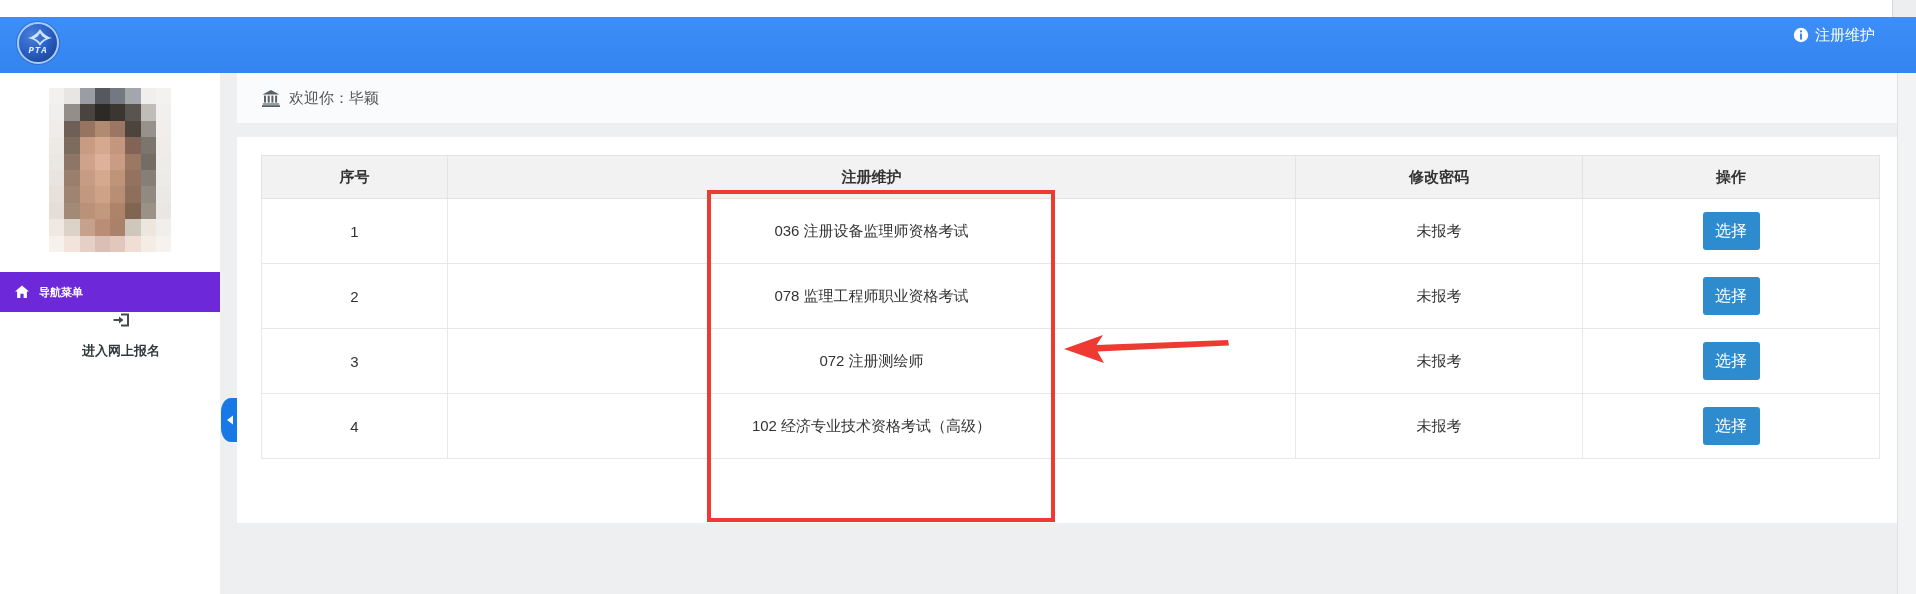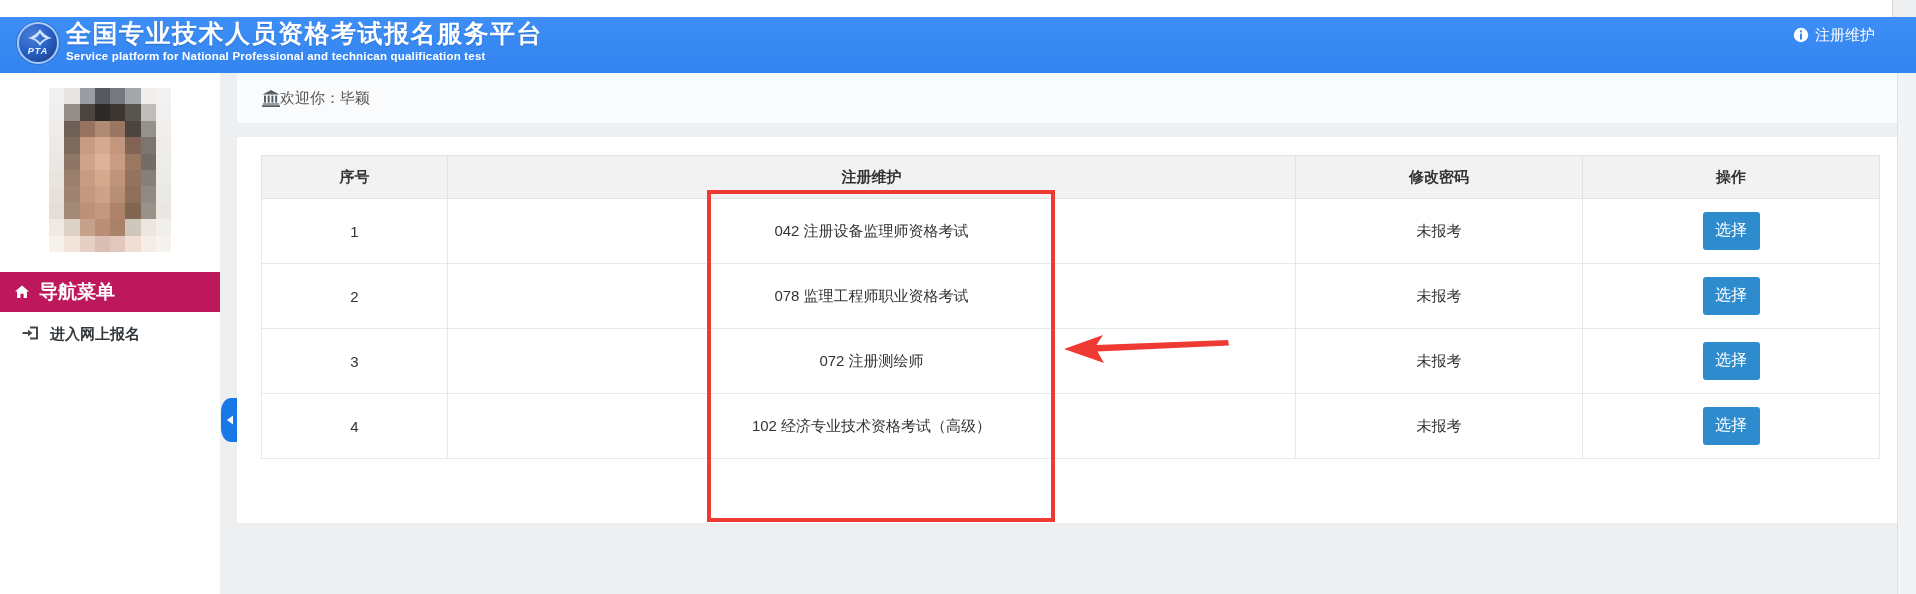--- a/index.html
+++ b/index.html
@@ -8,63 +8,63 @@
   .screen { position:relative; width:1916px; height:594px; overflow:hidden; background:#fff; }
 
   
   .top-strip { position:absolute; left:0; top:0; width:1916px; height:17px; background:#fff; }
   .top-strip-corner { position:absolute; right:0; top:0; width:24px; height:17px; background:#eceef0; border-left:1px solid #d5d7d9; }
 
   
   .app-header { position:absolute; left:0; top:17px; width:1916px; height:56px; background:linear-gradient(#3d8ef6,#3384ef); color:#fff; }
   .logo { position:absolute; left:17px; top:5px; width:42px; height:42px; border-radius:50%;
           background:radial-gradient(circle at 35% 30%, #4a7fd6 0%, #2a62c8 45%, #17377e 100%);
-          border:2px solid #a8cbf8; box-shadow:0 0 0 1px #2f6fd0; }
+          border:2px solid #a8cbf8; box-shadow:0 0 0 1px #2f6fd0;font-family:Liberation Mono, monospace; }
   .logo svg { position:absolute; left:8px; top:4px; }
   .logo-text { position:absolute; left:0; right:0; bottom:6px; text-align:center; font-size:9px; font-weight:bold; font-style:italic; letter-spacing:1px; color:#eaf2ff; }
   .h-titles { position:absolute; left:66px; top:3px; }
   .h-title { font-size:25px; font-weight:bold; letter-spacing:1.5px; line-height:27px; text-shadow:0 1px 1px rgba(0,40,120,.25); }
   .h-subtitle { font-size:11.5px; font-weight:bold; margin-top:3px; letter-spacing:.2px; }
   .header-links { position:absolute; right:41px; top:8px; display:flex; gap:30px; align-items:flex-end;flex-direction:column; }
   .header-link { display:flex; align-items:center; gap:6px; font-size:15px; color:#fff; cursor:pointer; line-height:20px; }
   .header-link svg { display:block; }
 
   
   .sidebar { position:absolute; left:0; top:73px; width:220px; bottom:0; background:#fff; }
   .avatar { position:absolute; left:49px; top:15px; width:122px; height:164px; display:grid;
             grid-template-columns:repeat(8,1fr); grid-template-rows:repeat(10,1fr); }
-  .nav-header { position:absolute; left:0; top:199px; width:220px; height:40px; background:#be185d; color:#fff;
-                display:flex; align-items:center; gap:9px; padding-left:14px; font-size:19px; font-weight:bold; }
+  .nav-header { position:absolute; left:0; top:199px; width:220px; height:40px; background:#6d28d9; color:#fff;
+                display:flex; align-items:center; gap:9px; padding-left:14px; font-size:11px; font-weight:bold; }
   .menu { position:absolute; left:0; top:239px; width:220px; }
   .menu-item { height:44px; display:flex; align-items:center; gap:11px; padding-left:22px;
-               font-size:15px; font-weight:600; color:#33383d; cursor:pointer; }
+               font-size:13px; font-weight:600; color:#33383d; cursor:pointer;flex-direction:column; }
   .menu-item svg { color:#454a50; }
 
   
   .gap-strip { position:absolute; left:220px; top:73px; width:17px; bottom:0; background:#edeff1; }
   .collapse-tab { position:absolute; left:221px; top:398px; width:17px; height:44px; background:#1879e6;
                   border-radius:10px 0 0 10px / 14px 0 0 14px; display:flex; align-items:center; justify-content:center; cursor:pointer; }
 
   
   .main { position:absolute; left:237px; top:73px; width:1660px; bottom:0; background:#edeff1; }
   .welcome-bar { position:absolute; left:0; top:0; width:100%; height:50px; background:#fafbfc;
-                 display:flex; align-items:center; padding-left:25px; font-size:15px; color:#555; }
+                 display:flex; align-items:center; gap:9px; padding-left:25px; font-size:15px; color:#555; }
   .welcome-bar svg { color:#566066; }
   .card { position:absolute; left:0; top:64px; width:100%; height:386px; background:#fff; }
   .breadcrumb { height:46px; padding:14px 0 0 25px; font-size:15px; font-weight:bold; color:#333;
                 border-bottom:1px solid #e6e6e6; }
   .exam-table { border-collapse:collapse; table-layout:fixed; width:1619px; margin:18px 0 0 24px;
                 border:1px solid #dddddd; }
   .exam-table col.c1 { width:186px; } .exam-table col.c2 { width:848px; } .exam-table col.c3 { width:287px; }
   .exam-table th { height:43px; background:#f2f2f2; font-size:15px; font-weight:bold; color:#333;
                    text-align:center; border:1px solid #e3e3e3; }
   .exam-table td { height:65px; font-size:15px; color:#333; text-align:center; vertical-align:middle;
                    border:1px solid #e8e8e8; background:#fff; }
   .btn-select { display:inline-block; width:57px; height:38px; line-height:38px; background:#2e8bce; color:#fff;
-                font-size:16px; border:none; border-radius:3px; cursor:pointer; font-family:Liberation Mono, monospace; }
+                font-size:16px; border:none; border-radius:3px; cursor:pointer; font-family:Liberation Serif, serif; }
 
   
   .scroll-strip { position:absolute; right:0; top:73px; width:19px; bottom:0; background:#f1f3f4; border-left:1px solid #dfe1e3; }
 
   
   .red-box { position:absolute; left:707px; top:190px; width:348px; height:332px; border:4px solid #ef3a33; z-index:6; pointer-events:none; }
   .red-arrow { position:absolute; left:1062px; top:330px; z-index:6; pointer-events:none; }
 </style>
 </head>
 <body>
@@ -74,24 +74,20 @@
   <div class="top-strip">
     <div class="top-strip-corner"></div>
   </div>
 
   <div class="app-header">
     <div class="logo">
       <svg width="26" height="20" viewBox="0 0 26 20">
         <path d="M13 1 C10 6 5 9 1 10 C6 11 10 13 13 18 C16 13 20 11 25 10 C21 9 16 6 13 1 Z M13 5 C14.5 8 17 10 19 10.5 C16 11.5 14 13 13 15 C12 13 10 11.5 7 10.5 C9 10 11.5 8 13 5 Z" fill="#cfe3fd"></path>
       </svg>
       <div class="logo-text">PTA</div>
-    </div>
-    <div class="h-titles">
-      <div class="h-title">全国专业技术人员资格考试报名服务平台</div>
-      <div class="h-subtitle">Service platform for National Professional and technican qualification test</div>
     </div>
     <div class="header-links" id="header-links">
         <div class="header-link">
           <span>
             <svg width="16" height="16" viewBox="0 0 16 16">
               <circle cx="8" cy="8" r="7.2" fill="#fff"></circle>
               <rect x="7" y="3.4" width="2" height="2" fill="#3789f3"></rect>
               <rect x="7" y="6.6" width="2" height="6" fill="#3789f3"></rect>
             </svg>
           </span>
@@ -250,21 +246,21 @@
             <tr id="table-head-row">
               <th>序号</th>
               <th>注册维护</th>
               <th>修改密码</th>
               <th>操作</th>
             </tr>
           </thead>
         <tbody id="table-body">
             <tr>
               <td>1</td>
-              <td>042 注册设备监理师资格考试</td>
+              <td>036 注册设备监理师资格考试</td>
               <td>未报考</td>
               <td><button class="btn-select">选择</button></td>
             </tr>
             <tr>
               <td>2</td>
               <td>078 监理工程师职业资格考试</td>
               <td>未报考</td>
               <td><button class="btn-select">选择</button></td>
             </tr>
             <tr>

